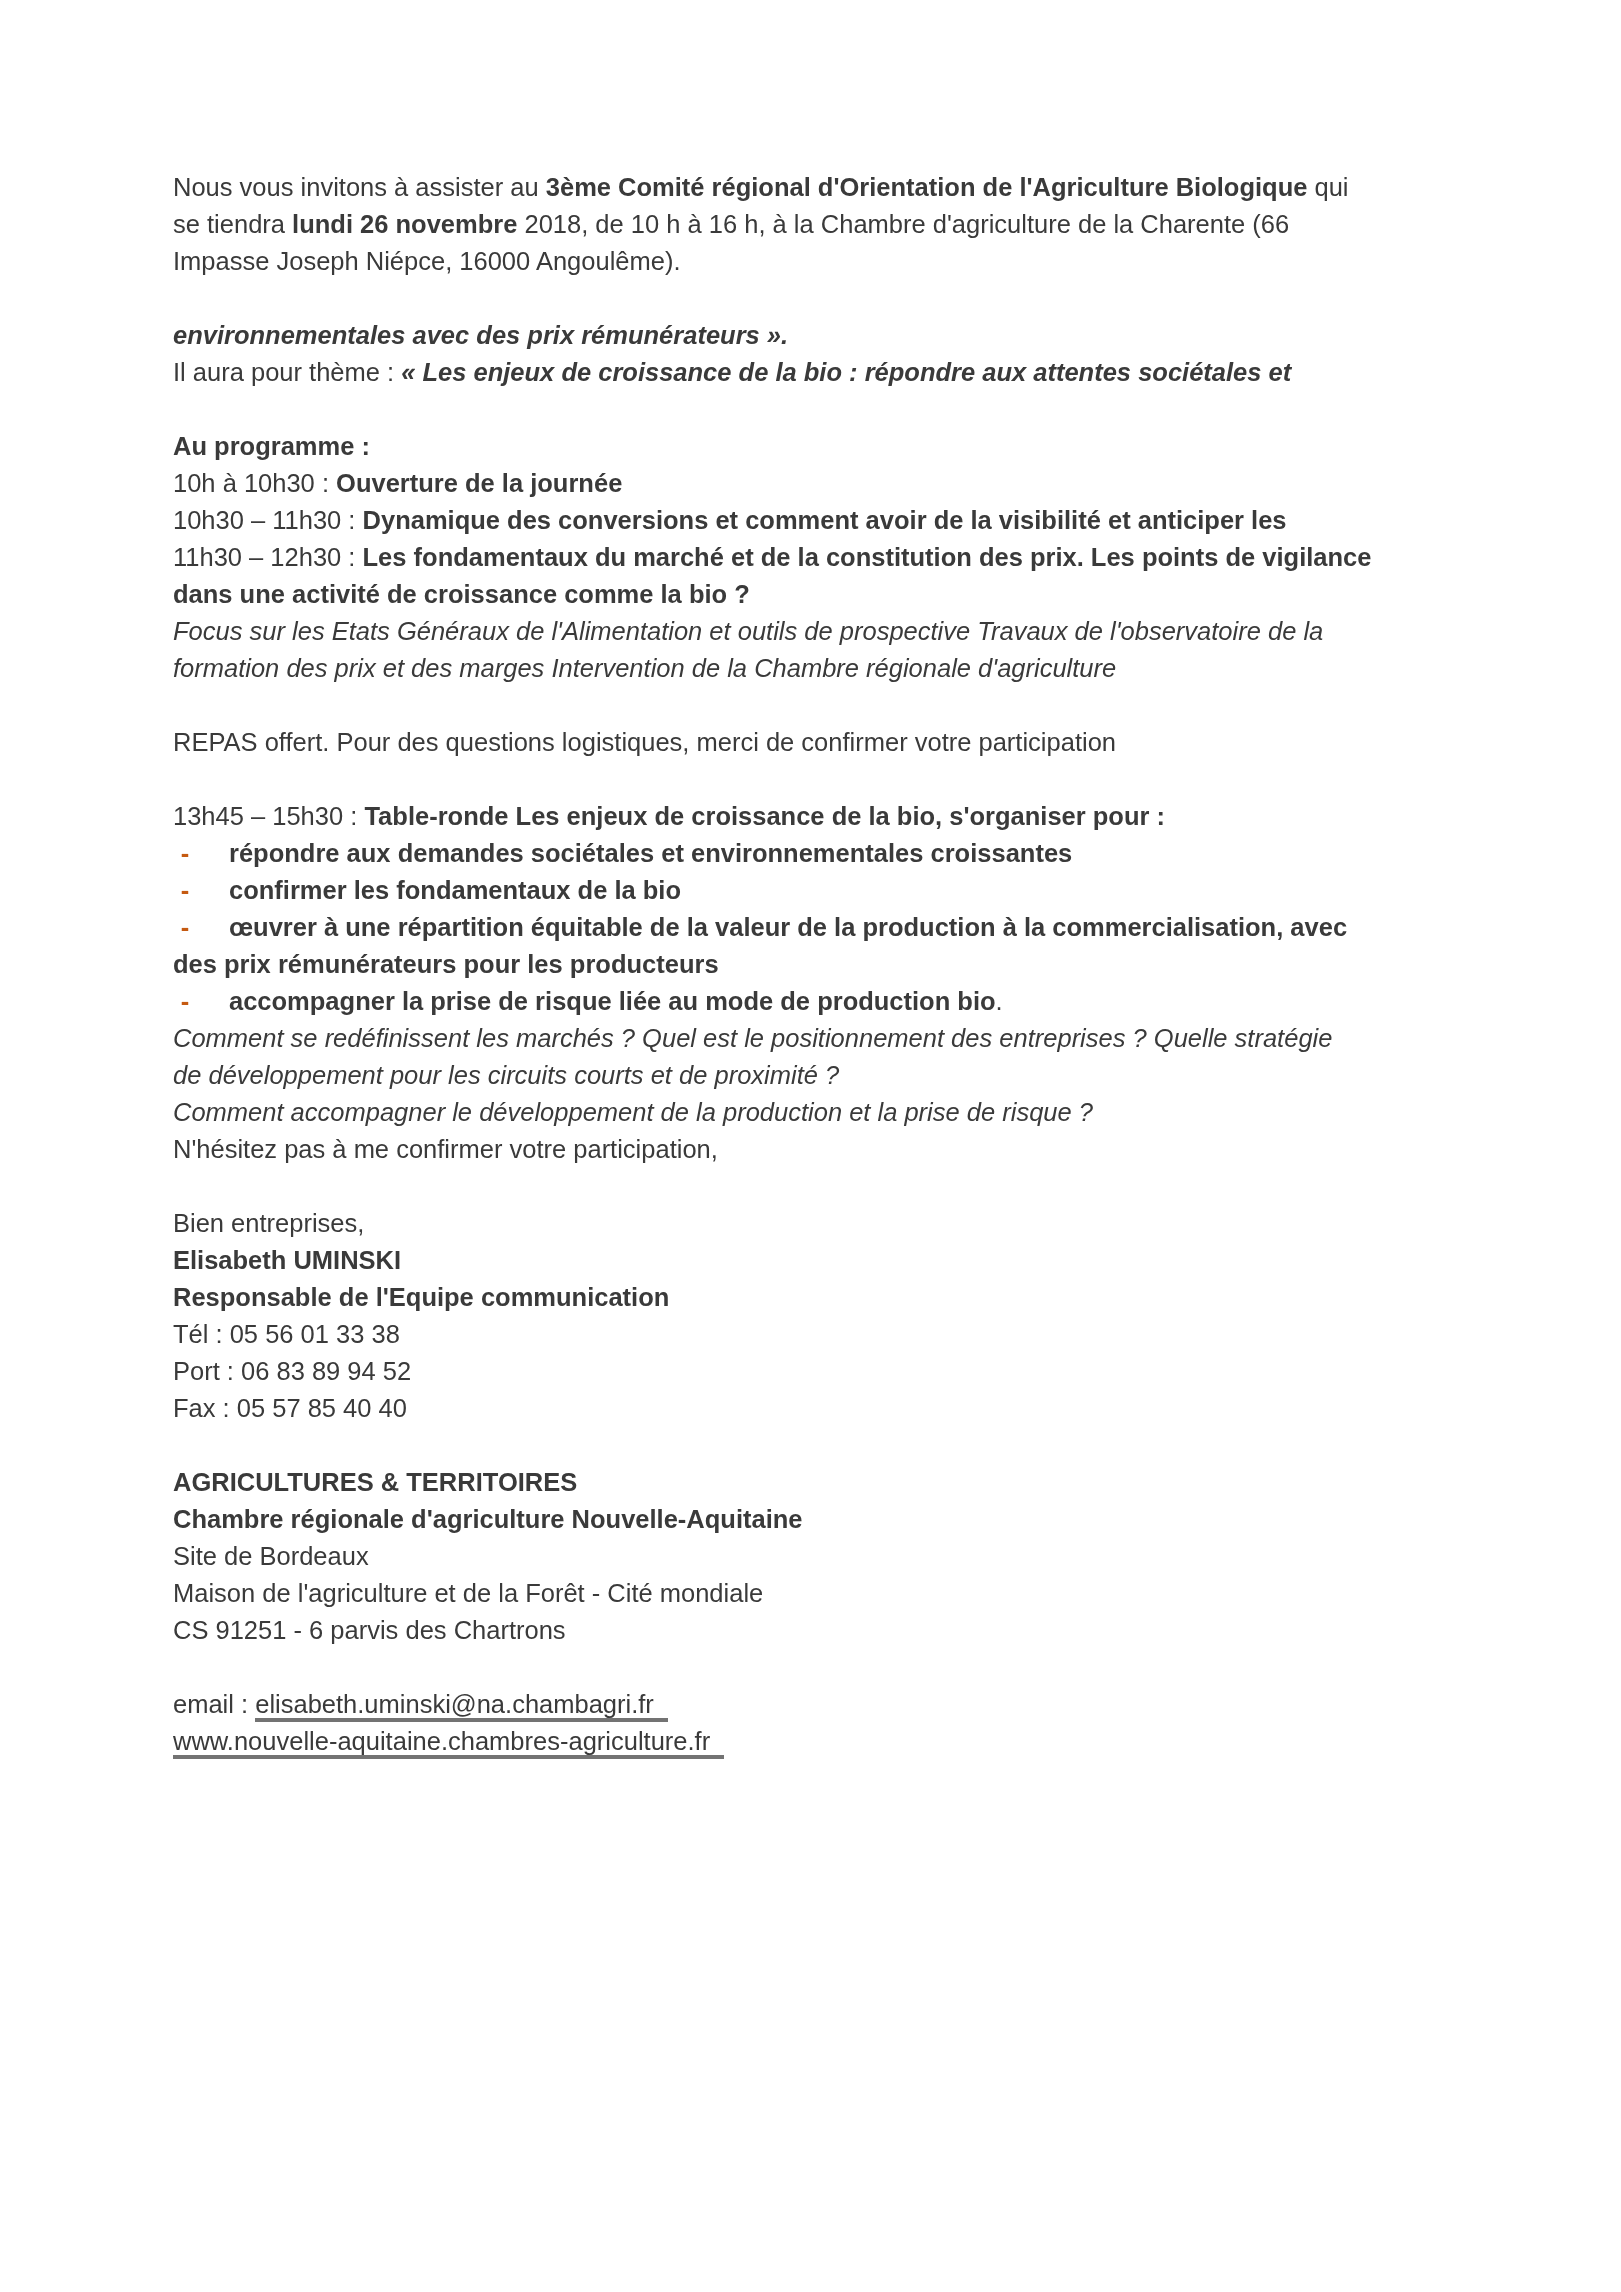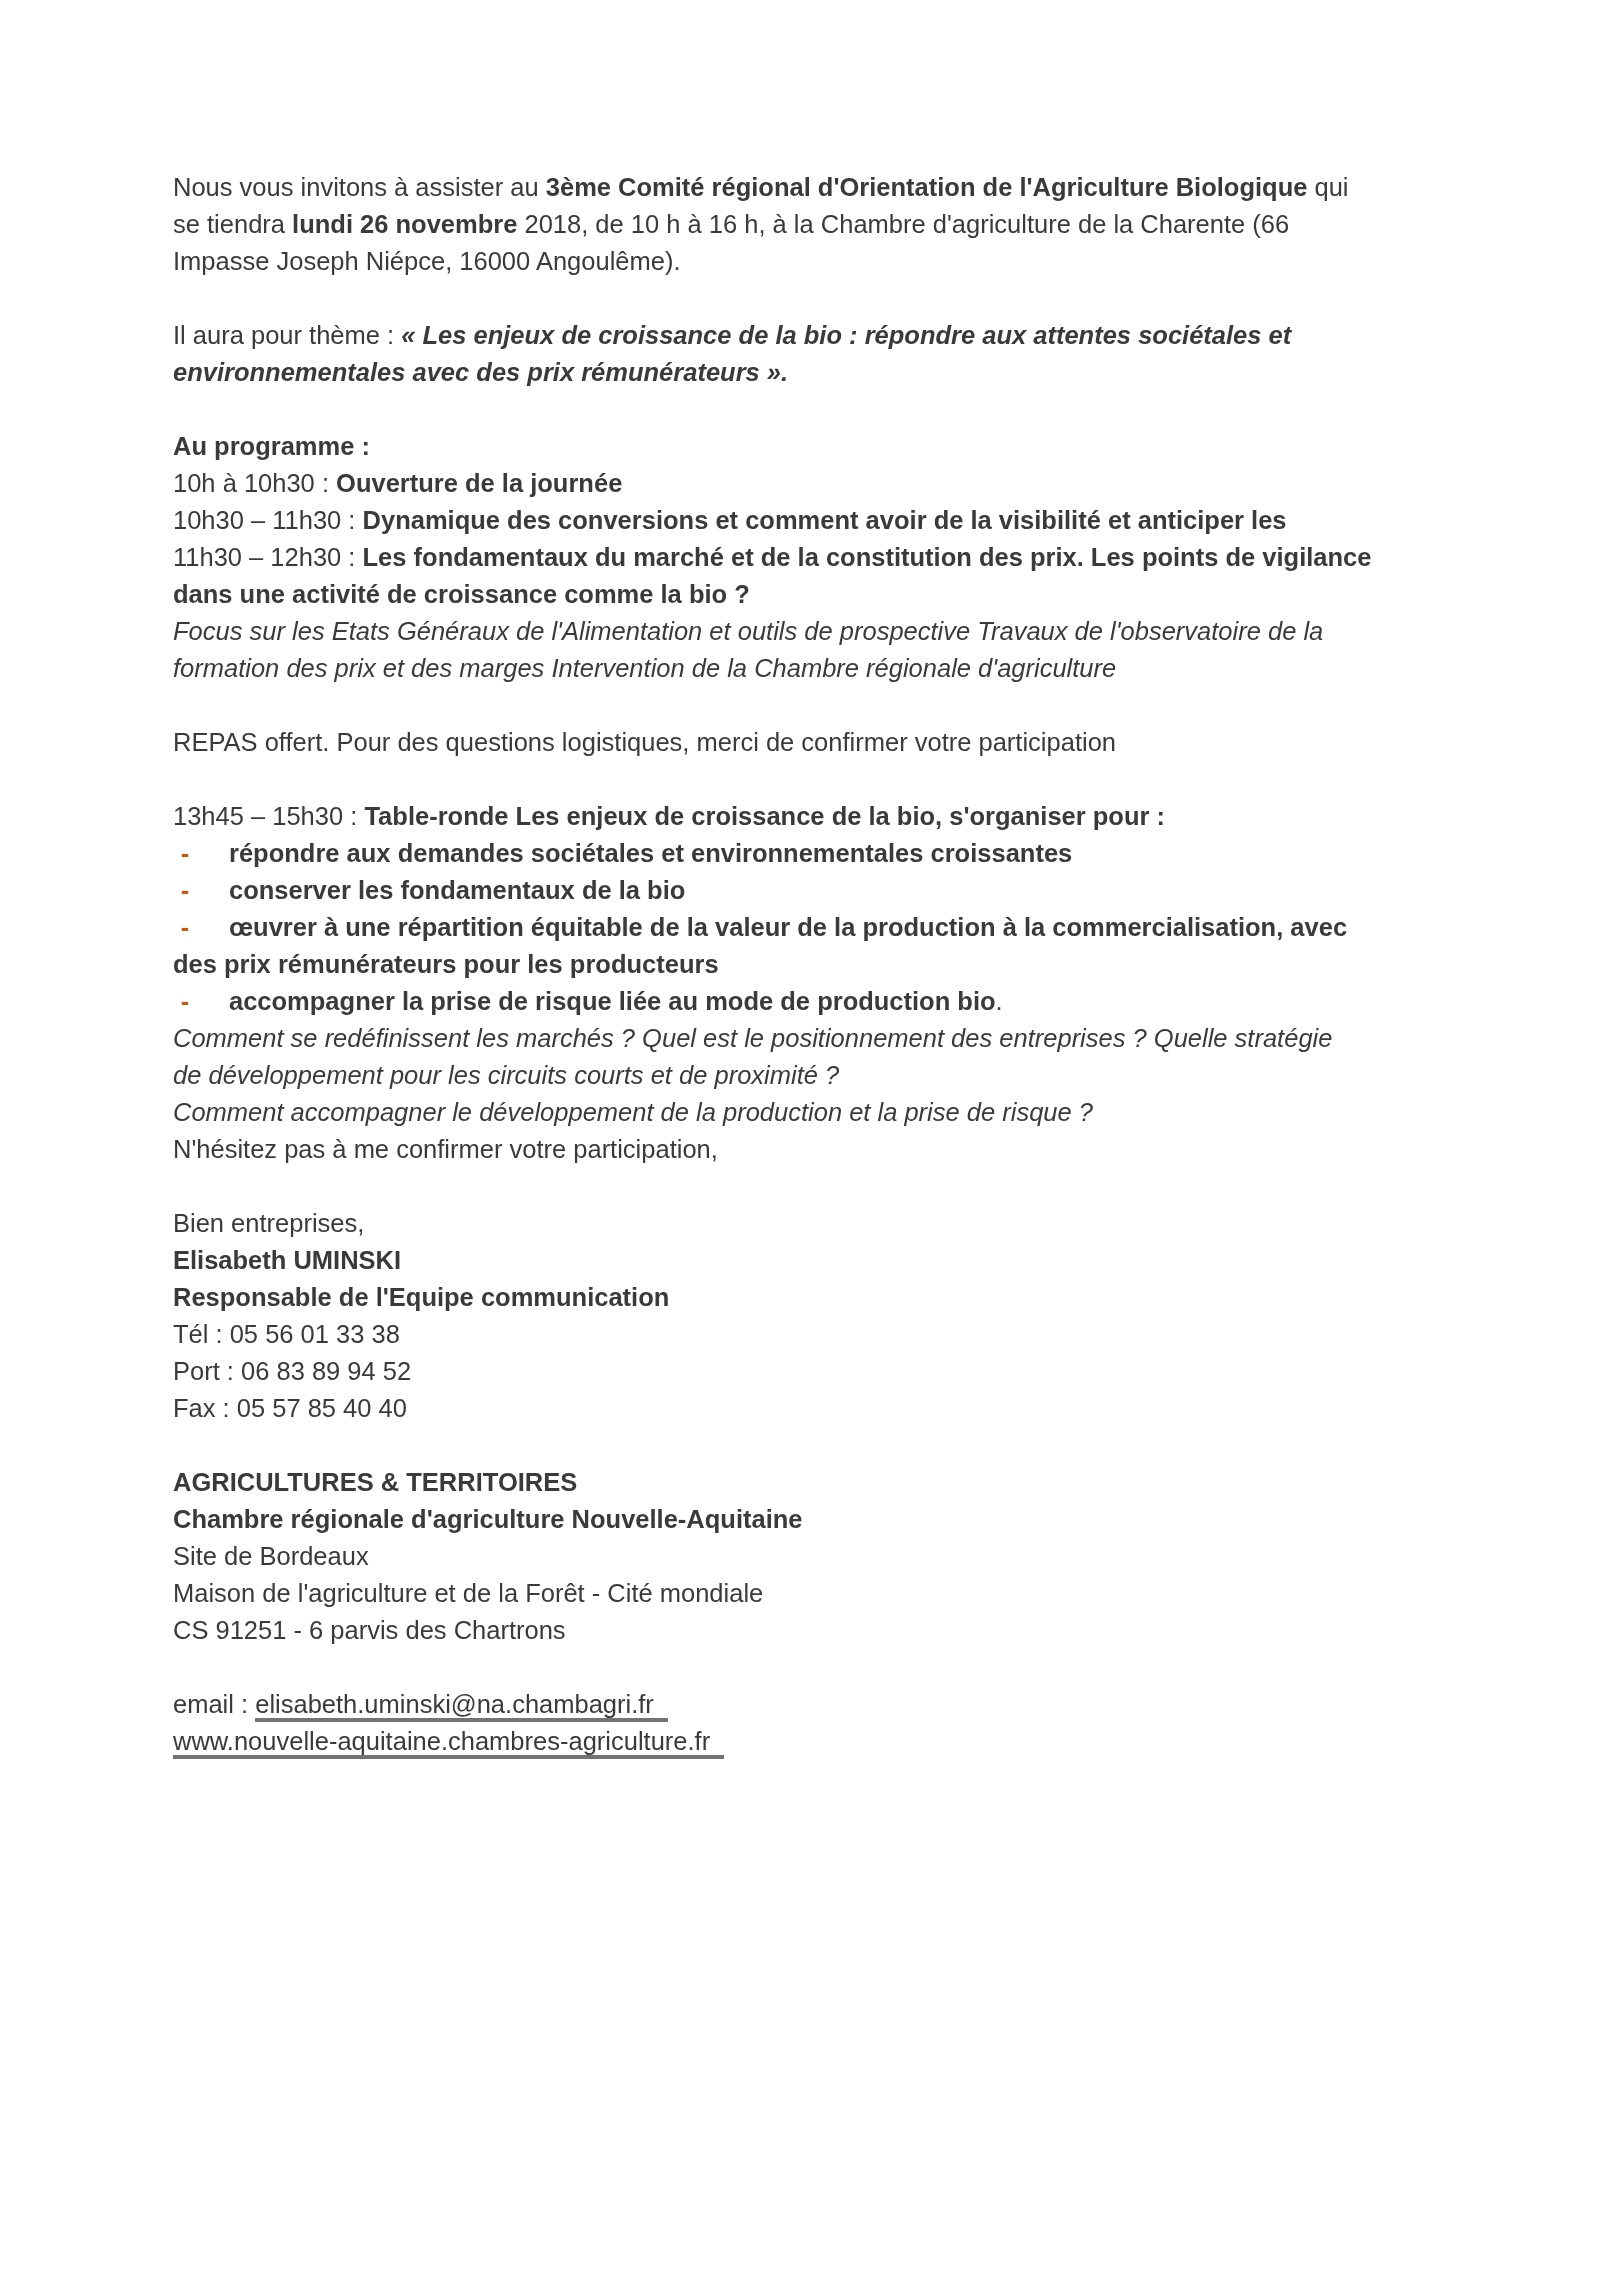--- a/index.html
+++ b/index.html
@@ -26,36 +26,36 @@
 </style>
 </head>
 <body>
 
 <div class="page">
   <div>
       <div class="line"><span>Nous vous invitons à assister au </span><span class="b">3ème Comité régional d'Orientation de l'Agriculture Biologique</span><span> qui</span></div>
       <div class="line"><span>se tiendra </span><span class="b">lundi 26 novembre</span><span> 2018, de 10 h à 16 h, à la Chambre d'agriculture de la Charente (66</span></div>
       <div class="line"><span>Impasse Joseph Niépce, 16000 Angoulême).</span></div>
       <div class="blank"></div>
+      <div class="line"><span class="b i">environnementales avec des prix rémunérateurs ».</span></div>
       <div class="line"><span>Il aura pour thème : </span><span class="b i">« Les enjeux de croissance de la bio : répondre aux attentes sociétales et</span></div>
-      <div class="line"><span class="b i">environnementales avec des prix rémunérateurs ».</span></div>
       <div class="blank"></div>
       <div class="line"><span class="b">Au programme :</span></div>
       <div class="line"><span>10h à 10h30 : </span><span class="b">Ouverture de la journée</span></div>
       <div class="line"><span>10h30 – 11h30 : </span><span class="b">Dynamique des conversions et comment avoir de la visibilité et anticiper les</span></div>
       <div class="line"><span>11h30 – 12h30 : </span><span class="b">Les fondamentaux du marché et de la constitution des prix. Les points de vigilance</span></div>
       <div class="line"><span class="b">dans une activité de croissance comme la bio ?</span></div>
       <div class="line"><span class="i">Focus sur les Etats Généraux de l'Alimentation et outils de prospective Travaux de l'observatoire de la</span></div>
       <div class="line"><span class="i">formation des prix et des marges Intervention de la Chambre régionale d'agriculture</span></div>
       <div class="blank"></div>
       <div class="line"><span>REPAS offert. Pour des questions logistiques, merci de confirmer votre participation</span></div>
       <div class="blank"></div>
       <div class="line"><span>13h45 – 15h30 : </span><span class="b">Table-ronde Les enjeux de croissance de la bio, s'organiser pour :</span></div>
       <div class="line bullet-line"><span class="dash">-</span><span class="bullet-text"><span class="b">répondre aux demandes sociétales et environnementales croissantes</span></span></div>
-      <div class="line bullet-line"><span class="dash">-</span><span class="bullet-text"><span class="b">conserver les fondamentaux de la bio</span></span></div>
+      <div class="line bullet-line"><span class="dash">-</span><span class="bullet-text"><span class="b">confirmer les fondamentaux de la bio</span></span></div>
       <div class="line bullet-line"><span class="dash">-</span><span class="bullet-text"><span class="b">œuvrer à une répartition équitable de la valeur de la production à la commercialisation, avec</span></span></div>
       <div class="line"><span class="b">des prix rémunérateurs pour les producteurs</span></div>
       <div class="line bullet-line"><span class="dash">-</span><span class="bullet-text"><span class="b">accompagner la prise de risque liée au mode de production bio</span><span>.</span></span></div>
       <div class="line"><span class="i">Comment se redéfinissent les marchés ? Quel est le positionnement des entreprises ? Quelle stratégie</span></div>
       <div class="line"><span class="i">de développement pour les circuits courts et de proximité ?</span></div>
       <div class="line"><span class="i">Comment accompagner le développement de la production et la prise de risque ?</span></div>
       <div class="line"><span>N'hésitez pas à me confirmer votre participation,</span></div>
       <div class="blank"></div>
       <div class="line"><span>Bien entreprises,</span></div>
       <div class="line"><span class="b">Elisabeth UMINSKI</span></div>

